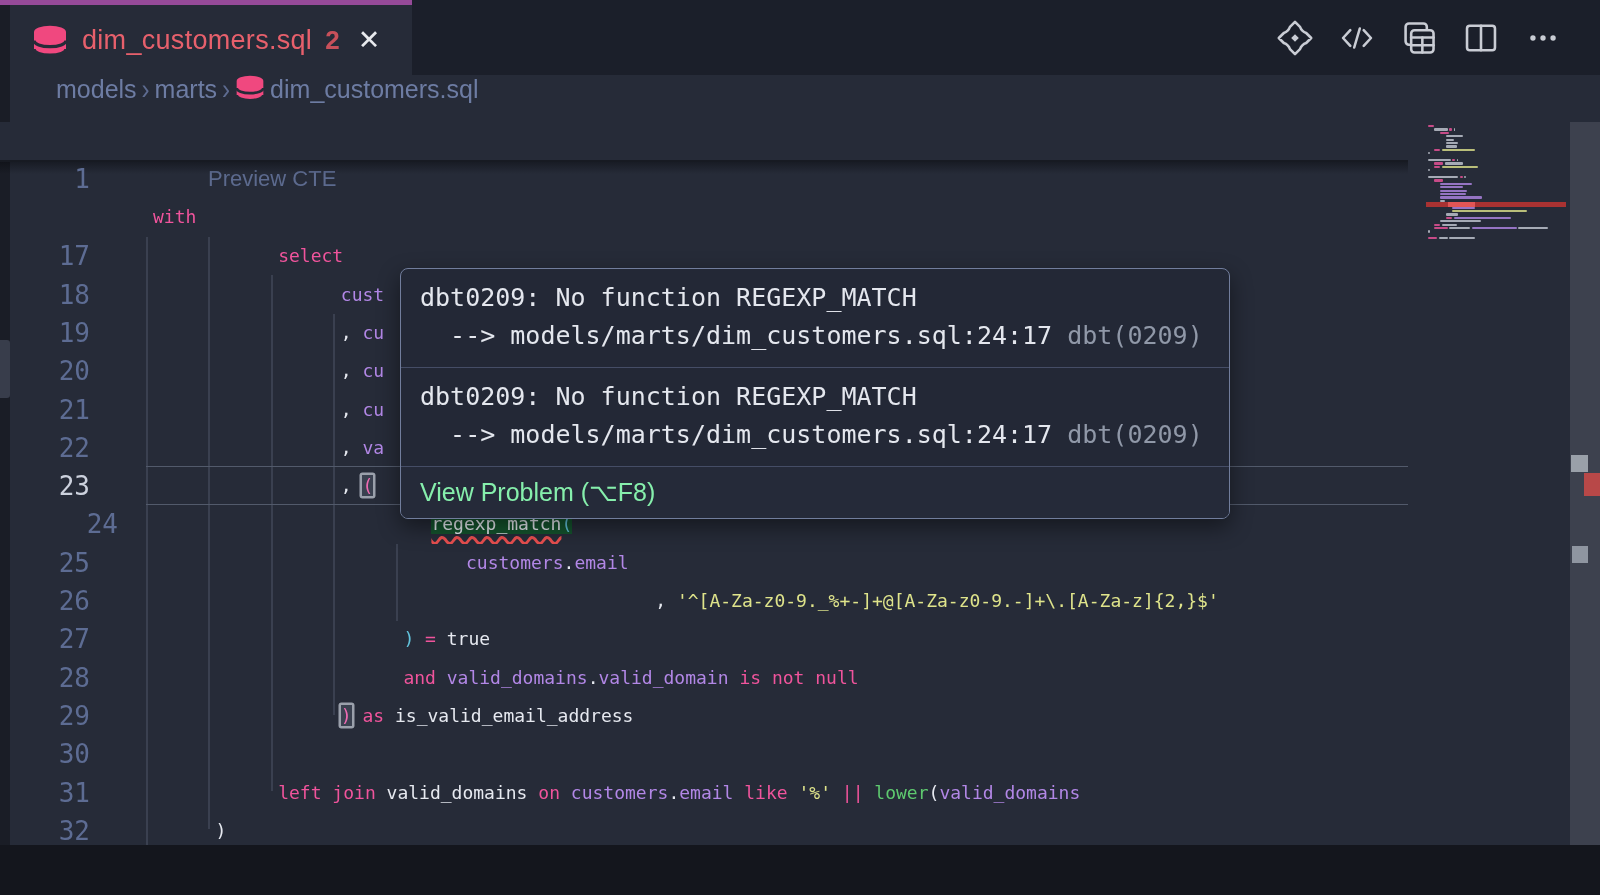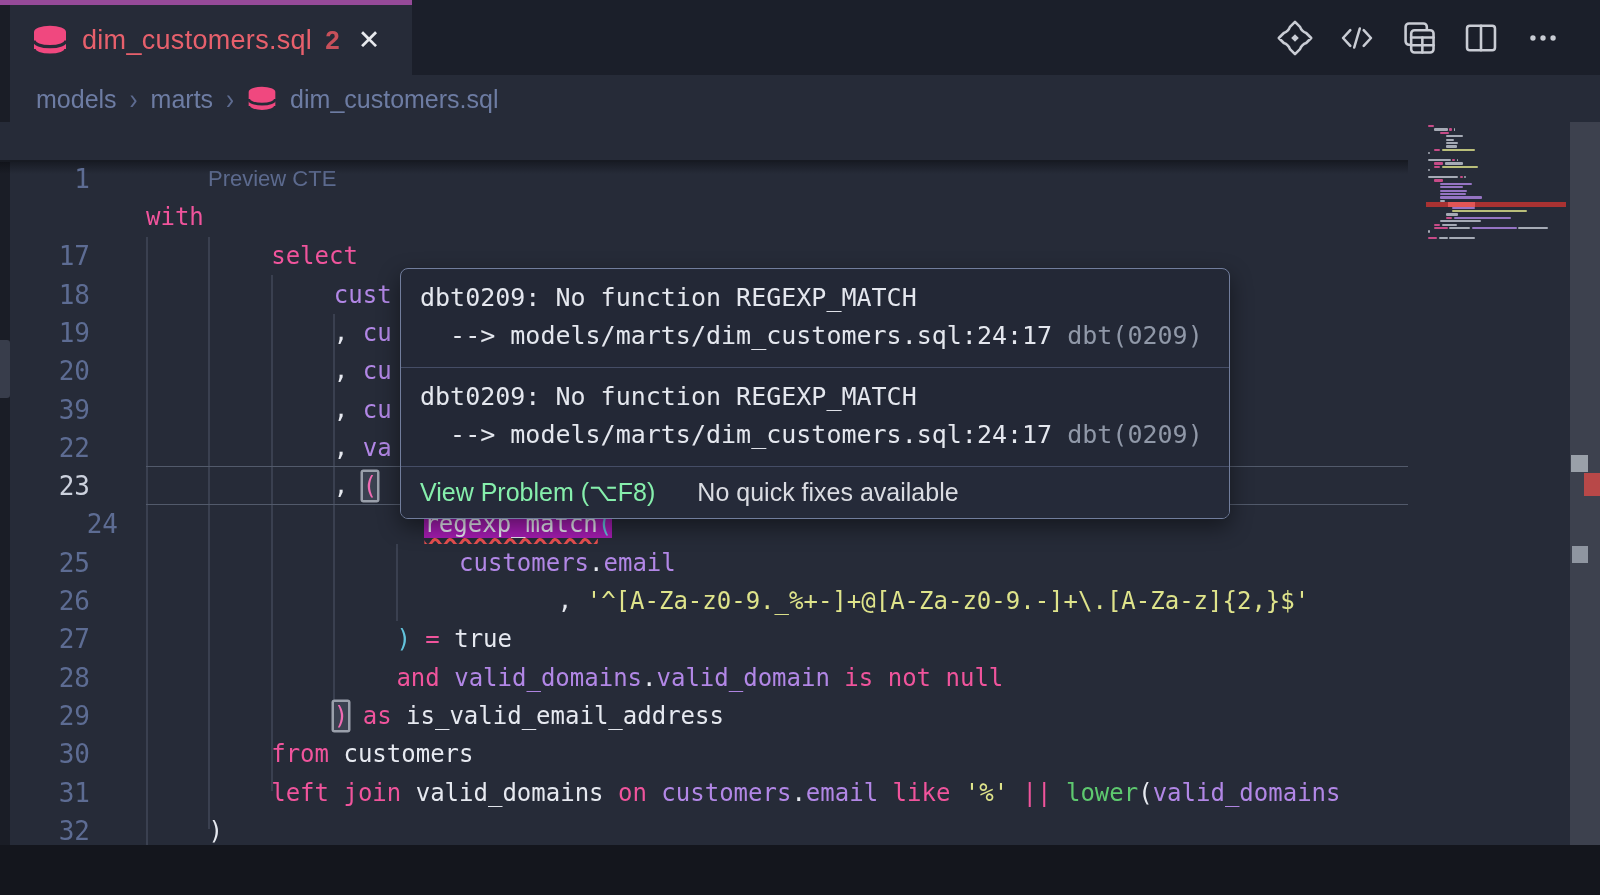--- a/index.html
+++ b/index.html
@@ -14,35 +14,35 @@
        border-top:5px solid #964a99;box-sizing:border-box;display:flex;align-items:center;padding-left:32px;cursor:pointer;}
   .tab-title{color:#e7606c;font-size:27px;margin-left:14px;letter-spacing:.3px;}
   .tab-badge{color:#c8505a;font-size:26px;font-weight:bold;margin-left:13px;}
   .tab-close{color:#e8eaee;font-size:27px;margin-left:18px;line-height:1;}
   .tab-actions{position:absolute;right:38px;top:0;height:75px;display:flex;align-items:center;gap:24px;}
   .tb-icon{width:38px;height:38px;display:block;cursor:pointer;}
   .tb-icon path,.tb-icon rect,.tb-icon line{stroke:#c9ccd4;stroke-width:2.3;fill:none;stroke-linecap:round;stroke-linejoin:round;}
   .tb-icon .fill{fill:#c9ccd4;stroke:none;}
   .tb-icon .occl{fill:#1b1f2a;}
   
-  .breadcrumb{position:absolute;left:36px;top:75px;height:48px;display:flex;align-items:center;gap:13px;
+  .breadcrumb{position:absolute;left:56px;top:75px;height:48px;display:flex;align-items:flex-start;gap:5px;
               color:#6d7ca3;font-size:25px;}
   .bc-sep{font-size:24px;color:#5d6b90;transform:scaleY(1.25);}
   .bc-item{cursor:pointer;}
   
   .editor{position:absolute;left:0;top:122px;width:1600px;height:773px;}
   .rows{position:absolute;left:0;top:0;width:1408px;height:773px;overflow:hidden;z-index:4;}
   .row{position:absolute;left:0;width:1408px;height:39px;line-height:38.3px;white-space:pre;}
   .ln{position:absolute;left:10px;width:80px;text-align:right;color:#5d6c93;
       font-family:"DejaVu Sans Mono",monospace;font-size:26px;}
   .ln.active{color:#ccd1dd;}
-  .code{position:absolute;left:146px;right:0;font-family:"DejaVu Sans Mono",monospace;font-size:24px;overflow:hidden;}
+  .code{position:absolute;left:153px;right:0;font-family:"DejaVu Sans Mono",monospace;font-size:18px;overflow:hidden;}
   .c-kw{color:#f0549c}.c-id{color:#b287e6}.c-str{color:#dfe48b}.c-fn{color:#5ec96f}
   .c-fg{color:#e6e9f0}.c-br2{color:#ef6bb3}.c-br3{color:#62c3dc}
-  .tk.mark{background:#a21caf;}
+  .tk.mark{background:#14532d;}
   .tk.sq{text-decoration:underline wavy #e84f4f;text-decoration-thickness:2.5px;text-underline-offset:6px;}
   .tk.bbox{box-shadow:0 0 0 2.5px #9aa0ab;background:#3a4150;border-radius:1px;}
   .guide{position:absolute;width:1.5px;background:#3a4050;z-index:1;}
   .current-line{position:absolute;left:146px;width:1282px;top:344px;height:39px;box-sizing:border-box;
                 border-top:1.5px solid #525a6b;border-bottom:1.5px solid #525a6b;z-index:5;}
   .codelens{position:absolute;left:208px;top:44px;color:#5c6a8e;font-size:22px;z-index:4;cursor:pointer;}
   
   .sticky{position:absolute;left:0;top:0;width:1408px;height:38px;background:#262b38;z-index:15;
           border-bottom:2px solid #171a22;line-height:38px;white-space:pre;}
   .sticky-shadow{position:absolute;left:0;top:40px;width:1408px;height:12px;z-index:14;
@@ -134,49 +134,48 @@
     <div class="guide" style="left:333px;top:192px;height:401px;"></div>
     <div class="guide" style="left:396px;top:422px;height:77px;"></div>
 
     <div class="current-line"></div>
     <div class="codelens">Preview CTE</div>
     <div class="rows" id="rows">
         <div class="row" style="top: 115.3px;"><span class="ln">17</span><span class="code" style="padding-left: 125.2px;"><span class="tk c-kw">select</span></span></div>
         <div class="row" style="top: 153.6px;"><span class="ln">18</span><span class="code" style="padding-left: 187.8px;"><span class="tk c-id">cust</span></span></div>
         <div class="row" style="top: 191.9px;"><span class="ln">19</span><span class="code" style="padding-left: 187.8px;"><span class="tk c-fg">, </span><span class="tk c-id">cu</span></span></div>
         <div class="row" style="top: 230.2px;"><span class="ln">20</span><span class="code" style="padding-left: 187.8px;"><span class="tk c-fg">, </span><span class="tk c-id">cu</span></span></div>
-        <div class="row" style="top: 268.5px;"><span class="ln">39</span><span class="code" style="padding-left: 187.8px;"><span class="tk c-fg">, </span><span class="tk c-id">cu</span></span></div>
+        <div class="row" style="top: 268.5px;"><span class="ln">21</span><span class="code" style="padding-left: 187.8px;"><span class="tk c-fg">, </span><span class="tk c-id">cu</span></span></div>
         <div class="row" style="top: 306.8px;"><span class="ln">22</span><span class="code" style="padding-left: 187.8px;"><span class="tk c-fg">, </span><span class="tk c-id">va</span></span></div>
         <div class="row" style="top: 345.1px;"><span class="ln active">23</span><span class="code" style="padding-left: 187.8px;"><span class="tk c-fg">, </span><span class="tk c-br2 bbox">(</span></span></div>
         <div class="row" style="top: 383.4px; margin-left: 28px;"><span class="ln">24</span><span class="code" style="padding-left: 250.4px;"><span class="tk c-fg mark sq">regexp_match</span><span class="tk c-br3 mark">(</span></span></div>
         <div class="row" style="top: 421.7px;"><span class="ln">25</span><span class="code" style="padding-left: 313px;"><span class="tk c-id">customers</span><span class="tk c-fg">.</span><span class="tk c-id">email</span></span></div>
         <div class="row" style="top: 460px;"><span class="ln">26</span><span class="code" style="padding-left: 313px; text-align: center;"><span class="tk c-fg">, </span><span class="tk c-str">'^[A-Za-z0-9._%+-]+@[A-Za-z0-9.-]+\.[A-Za-z]{2,}$'</span></span></div>
         <div class="row" style="top: 498.3px;"><span class="ln">27</span><span class="code" style="padding-left: 250.4px;"><span class="tk c-br3">)</span><span class="tk c-fg"> </span><span class="tk c-kw">=</span><span class="tk c-fg"> </span><span class="tk c-fg">true</span></span></div>
         <div class="row" style="top: 536.6px;"><span class="ln">28</span><span class="code" style="padding-left: 250.4px;"><span class="tk c-kw">and</span><span class="tk c-fg"> </span><span class="tk c-id">valid_domains</span><span class="tk c-fg">.</span><span class="tk c-id">valid_domain</span><span class="tk c-fg"> </span><span class="tk c-kw">is not null</span></span></div>
         <div class="row" style="top: 574.9px;"><span class="ln">29</span><span class="code" style="padding-left: 187.8px;"><span class="tk c-br2 bbox">)</span><span class="tk c-fg"> </span><span class="tk c-kw">as</span><span class="tk c-fg"> is_valid_email_address</span></span></div>
-        <div class="row" style="top: 613.2px;"><span class="ln">30</span><span class="code" style="padding-left: 125.2px;"><span class="tk c-kw">from</span><span class="tk c-fg"> customers</span></span></div>
+        <div class="row" style="top: 613.2px;"><span class="ln">30</span></div>
         <div class="row" style="top: 651.5px;"><span class="ln">31</span><span class="code" style="padding-left: 125.2px;"><span class="tk c-kw">left join</span><span class="tk c-fg"> valid_domains </span><span class="tk c-kw">on</span><span class="tk c-fg"> </span><span class="tk c-id">customers</span><span class="tk c-fg">.</span><span class="tk c-id">email</span><span class="tk c-fg"> </span><span class="tk c-kw">like</span><span class="tk c-fg"> </span><span class="tk c-str">'%'</span><span class="tk c-fg"> </span><span class="tk c-kw">||</span><span class="tk c-fg"> </span><span class="tk c-fn">lower</span><span class="tk c-fg">(</span><span class="tk c-id">valid_domains</span></span></div>
         <div class="row" style="top: 689.8px;"><span class="ln">32</span><span class="code" style="padding-left: 62.6px;"><span class="tk c-fg">)</span></span></div>
         <div class="row" style="top: 728.1px;"><span class="ln">33</span><span class="code" style="padding-left: 0px;"></span></div>
       </div>
 
     <div class="sticky">
       <span class="ln" id="sticky-ln">1</span>
       <span class="code" id="sticky-code"><span class="tk c-kw">with</span></span>
     </div>
     <div class="sticky-shadow"></div>
 
     <div class="hover" id="hover">
       <div id="hover-blocks">
           <div class="h-block"><div>dbt0209: No function REGEXP_MATCH</div><div>  --&gt; models/marts/dim_customers.sql:24:17 <span class="h-src">dbt(0209)</span></div></div>
           <div class="h-block"><div>dbt0209: No function REGEXP_MATCH</div><div>  --&gt; models/marts/dim_customers.sql:24:17 <span class="h-src">dbt(0209)</span></div></div>
         </div>
       <div class="h-footer">
         <span class="h-link">View Problem (⌥F8)</span>
-        <span class="h-nofix">No quick fixes available</span>
       </div>
     </div>
 
     <div class="minimap" id="minimap">
         <div class="mm-bar" style="left: 20px; top: 3px; width: 6px; background: rgb(240, 84, 156);"></div>
         <div class="mm-bar" style="left: 26px; top: 6.4px; width: 13.5px; background: rgb(198, 202, 212);"></div>
         <div class="mm-bar" style="left: 41px; top: 6.4px; width: 3px; background: rgb(240, 84, 156);"></div>
         <div class="mm-bar" style="left: 45.5px; top: 6.4px; width: 1.5px; background: rgb(198, 202, 212);"></div>
         <div class="mm-bar" style="left: 32px; top: 9.8px; width: 9px; background: rgb(240, 84, 156);"></div>
         <div class="mm-bar" style="left: 38px; top: 13.2px; width: 16.5px; background: rgb(198, 202, 212);"></div>

